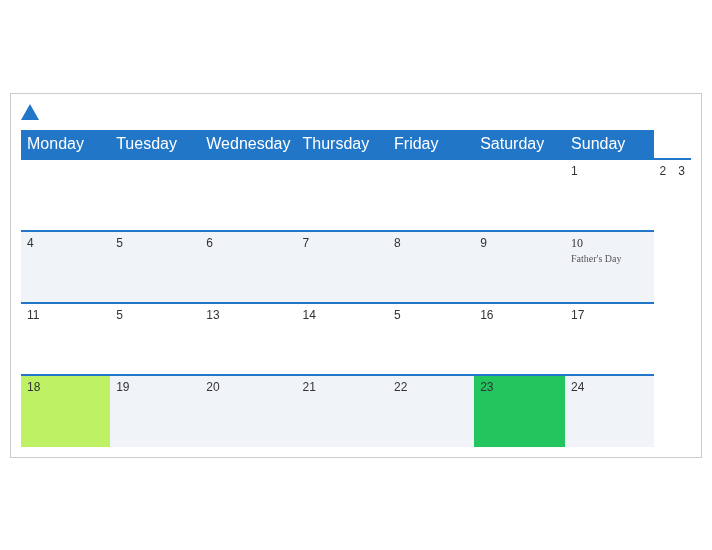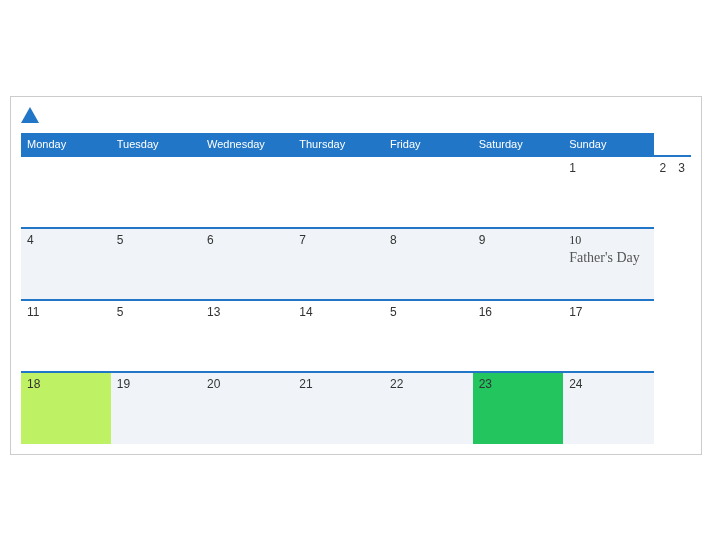--- a/index.html
+++ b/index.html
@@ -55,21 +55,21 @@
       color: #333;
       text-align: right;
     }
     .calendar-grid {
       width: 100%;
       border-collapse: collapse;
     }
     .calendar-grid th {
       background: #2176c7;
       color: #fff;
-      font-size: 11px;
+      font-size: 16px;
       font-weight: normal;
       padding: 5px 6px;
       text-align: left;
       border: none;
     }
     .calendar-grid td {
       width: calc(100% / 7);
       height: 72px;
       vertical-align: top;
       padding: 4px 6px;
@@ -80,21 +80,21 @@
     }
     .calendar-grid tr:nth-child(even) td {
       background: #f0f4f8;
     }
     .day-number {
       font-size: 12px;
       color: #333;
       display: block;
     }
     .holiday-label {
-      font-size: 14px;
+      font-size: 10px;
       color: #555;
       display: block;
       margin-top: 2px;
     }
     .empty-cell {
       background: #fff !important;
       border-top: 2px solid #2176c7;
     }
   </style>
 </head>

